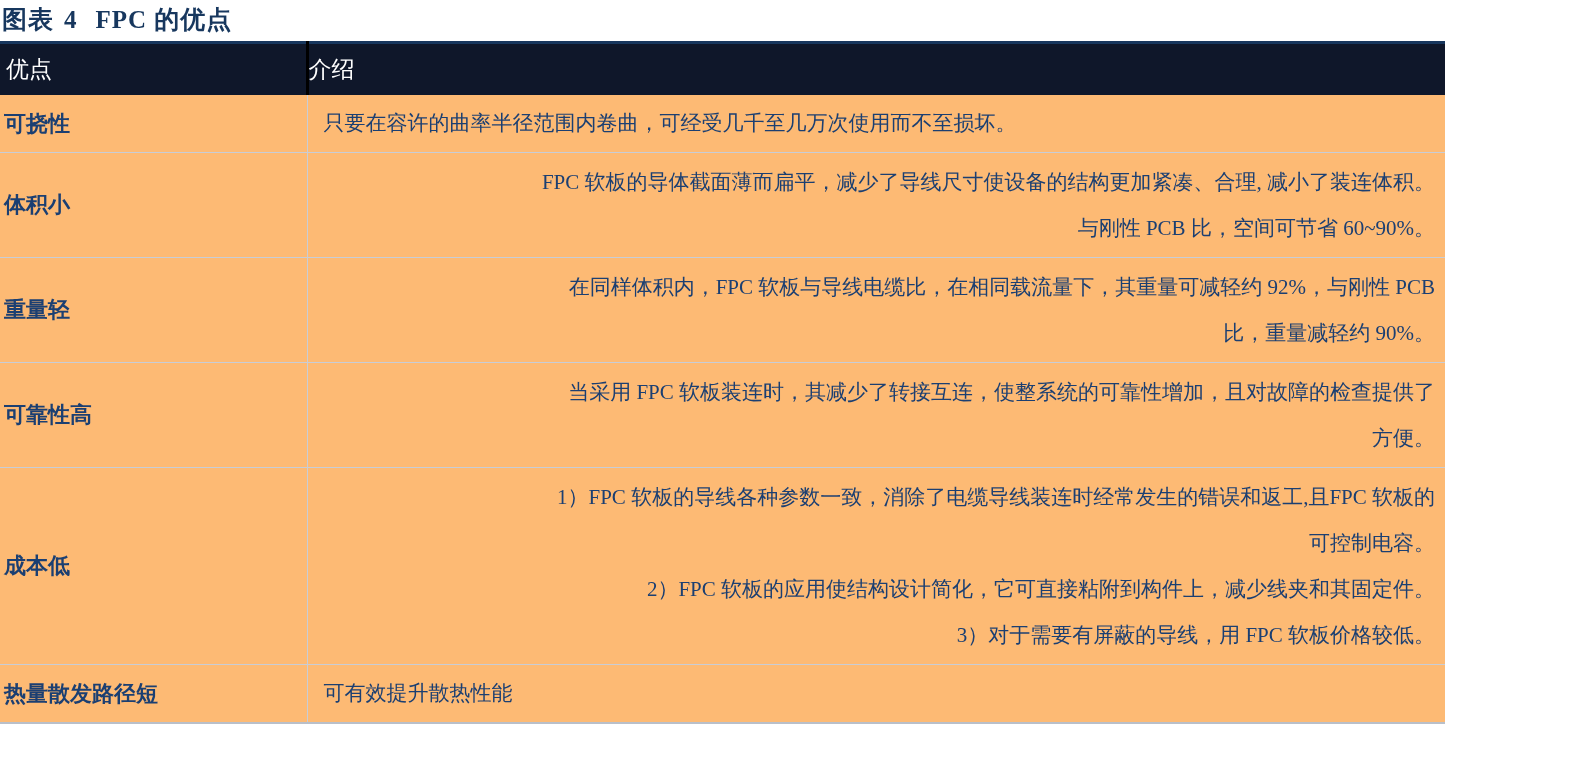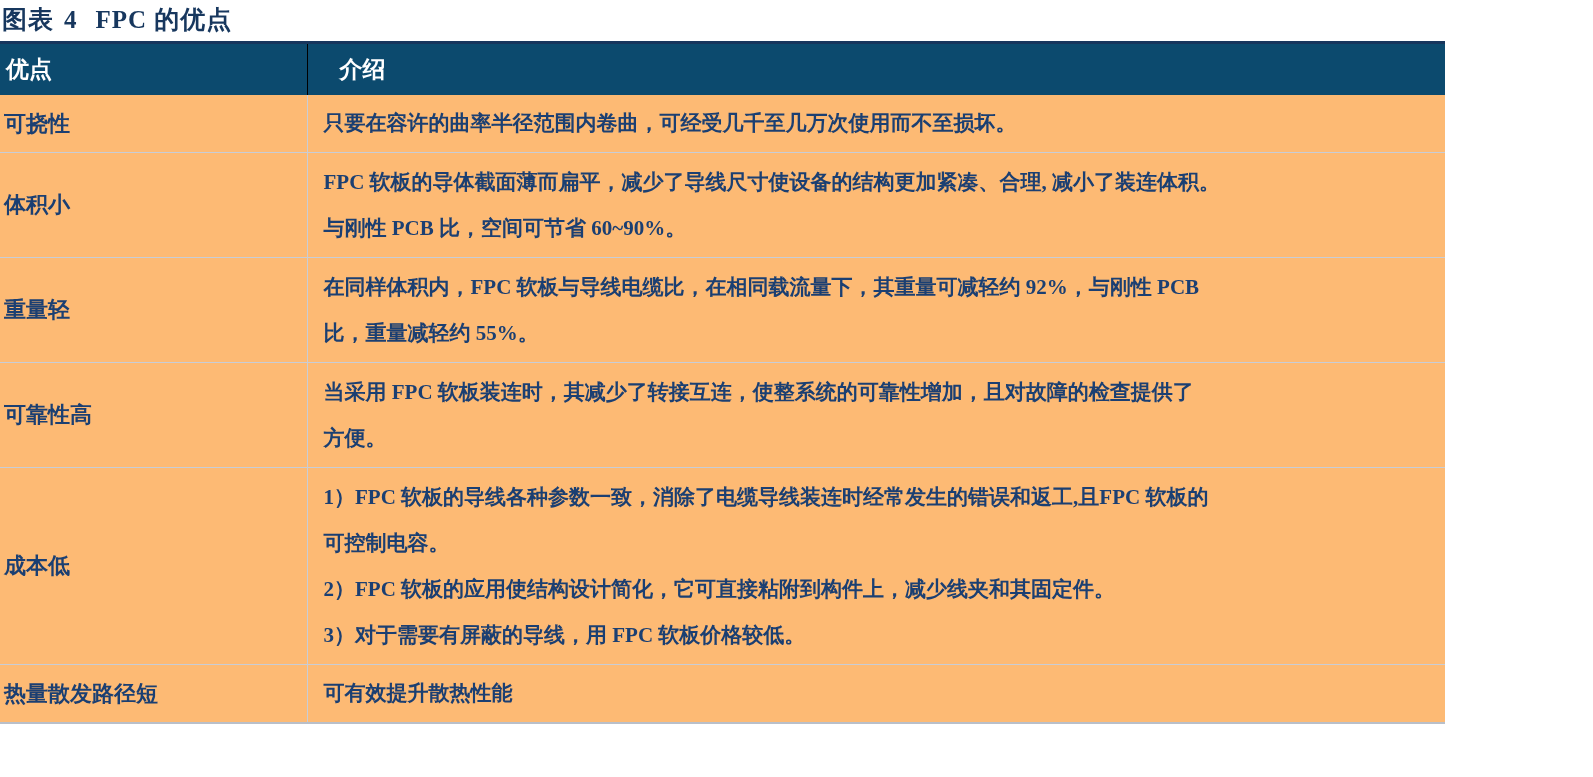--- a/index.html
+++ b/index.html
@@ -42,34 +42,34 @@
     border-collapse: collapse;
     table-layout: fixed;
     width: 1445px;
     margin: 0;
     border-top: 3px solid #17365d;
   }
   table.fpc col.c1 { width: 307px; }
   table.fpc col.c2 { width: 1138px; }
 
   table.fpc thead th {
-    background: #0c4a6e;
+    background: #0f172a;
     color: #ffffff;
     font-family: "Liberation Serif", "DejaVu Serif", serif;
-    font-weight: bold;
+    font-weight: normal;
     font-size: 23px;
     text-align: left;
     padding: 8px 10px 9px 6px;
     border: none;
     vertical-align: middle;
     height: 34px;
   }
   table.fpc thead th.th-desc {
-    border-left: 1px solid #000000;
-    padding-left: 32px;
+    border-left: 3px solid #000000;
+    padding-left: 0;
   }
   table.fpc tbody td {
     border-bottom: 1px solid #c8cdd6;
     vertical-align: middle;
     color: #1b3f72;
     background: #fdba74;
   }
   table.fpc tbody tr:last-child td {
     border-bottom: 2px solid #b9bfc9;
   }
@@ -85,24 +85,23 @@
   td.desc {
     font-family: "Liberation Serif", "DejaVu Serif", serif;
     font-size: 21px;
     line-height: 45px;
     padding: 6px 10px 6px 16px;
   }
   td.desc p {
     margin: 0;
     padding: 0;
     white-space: nowrap;
-    font-weight: bold;
   }
   
-  tr.r-tall td.desc { line-height: 46px; }
+  tr.r-tall td.desc { line-height: 46px; text-align: right; }
 </style>
 </head>
 <body>
 
 <div class="page">
 
   <div class="caption">
     <span>图表</span><span class="cap-num">4</span><span>FPC 的优点</span>
   </div>
 
@@ -128,21 +127,21 @@
         <td class="label">体积小</td>
         <td class="desc">
           <p>FPC 软板的导体截面薄而扁平，减少了导线尺寸使设备的结构更加紧凑、合理, 减小了装连体积。</p>
           <p>与刚性 PCB 比，空间可节省 60~90%。</p>
         </td>
       </tr>
       <tr class="r-tall">
         <td class="label">重量轻</td>
         <td class="desc">
           <p>在同样体积内，FPC 软板与导线电缆比，在相同载流量下，其重量可减轻约 92%，与刚性 PCB</p>
-          <p>比，重量减轻约 55%。</p>
+          <p>比，重量减轻约 90%。</p>
         </td>
       </tr>
       <tr class="r-tall">
         <td class="label">可靠性高</td>
         <td class="desc">
           <p>当采用 FPC 软板装连时，其减少了转接互连，使整系统的可靠性增加，且对故障的检查提供了</p>
           <p>方便。</p>
         </td>
       </tr>
       <tr class="r-tall">

